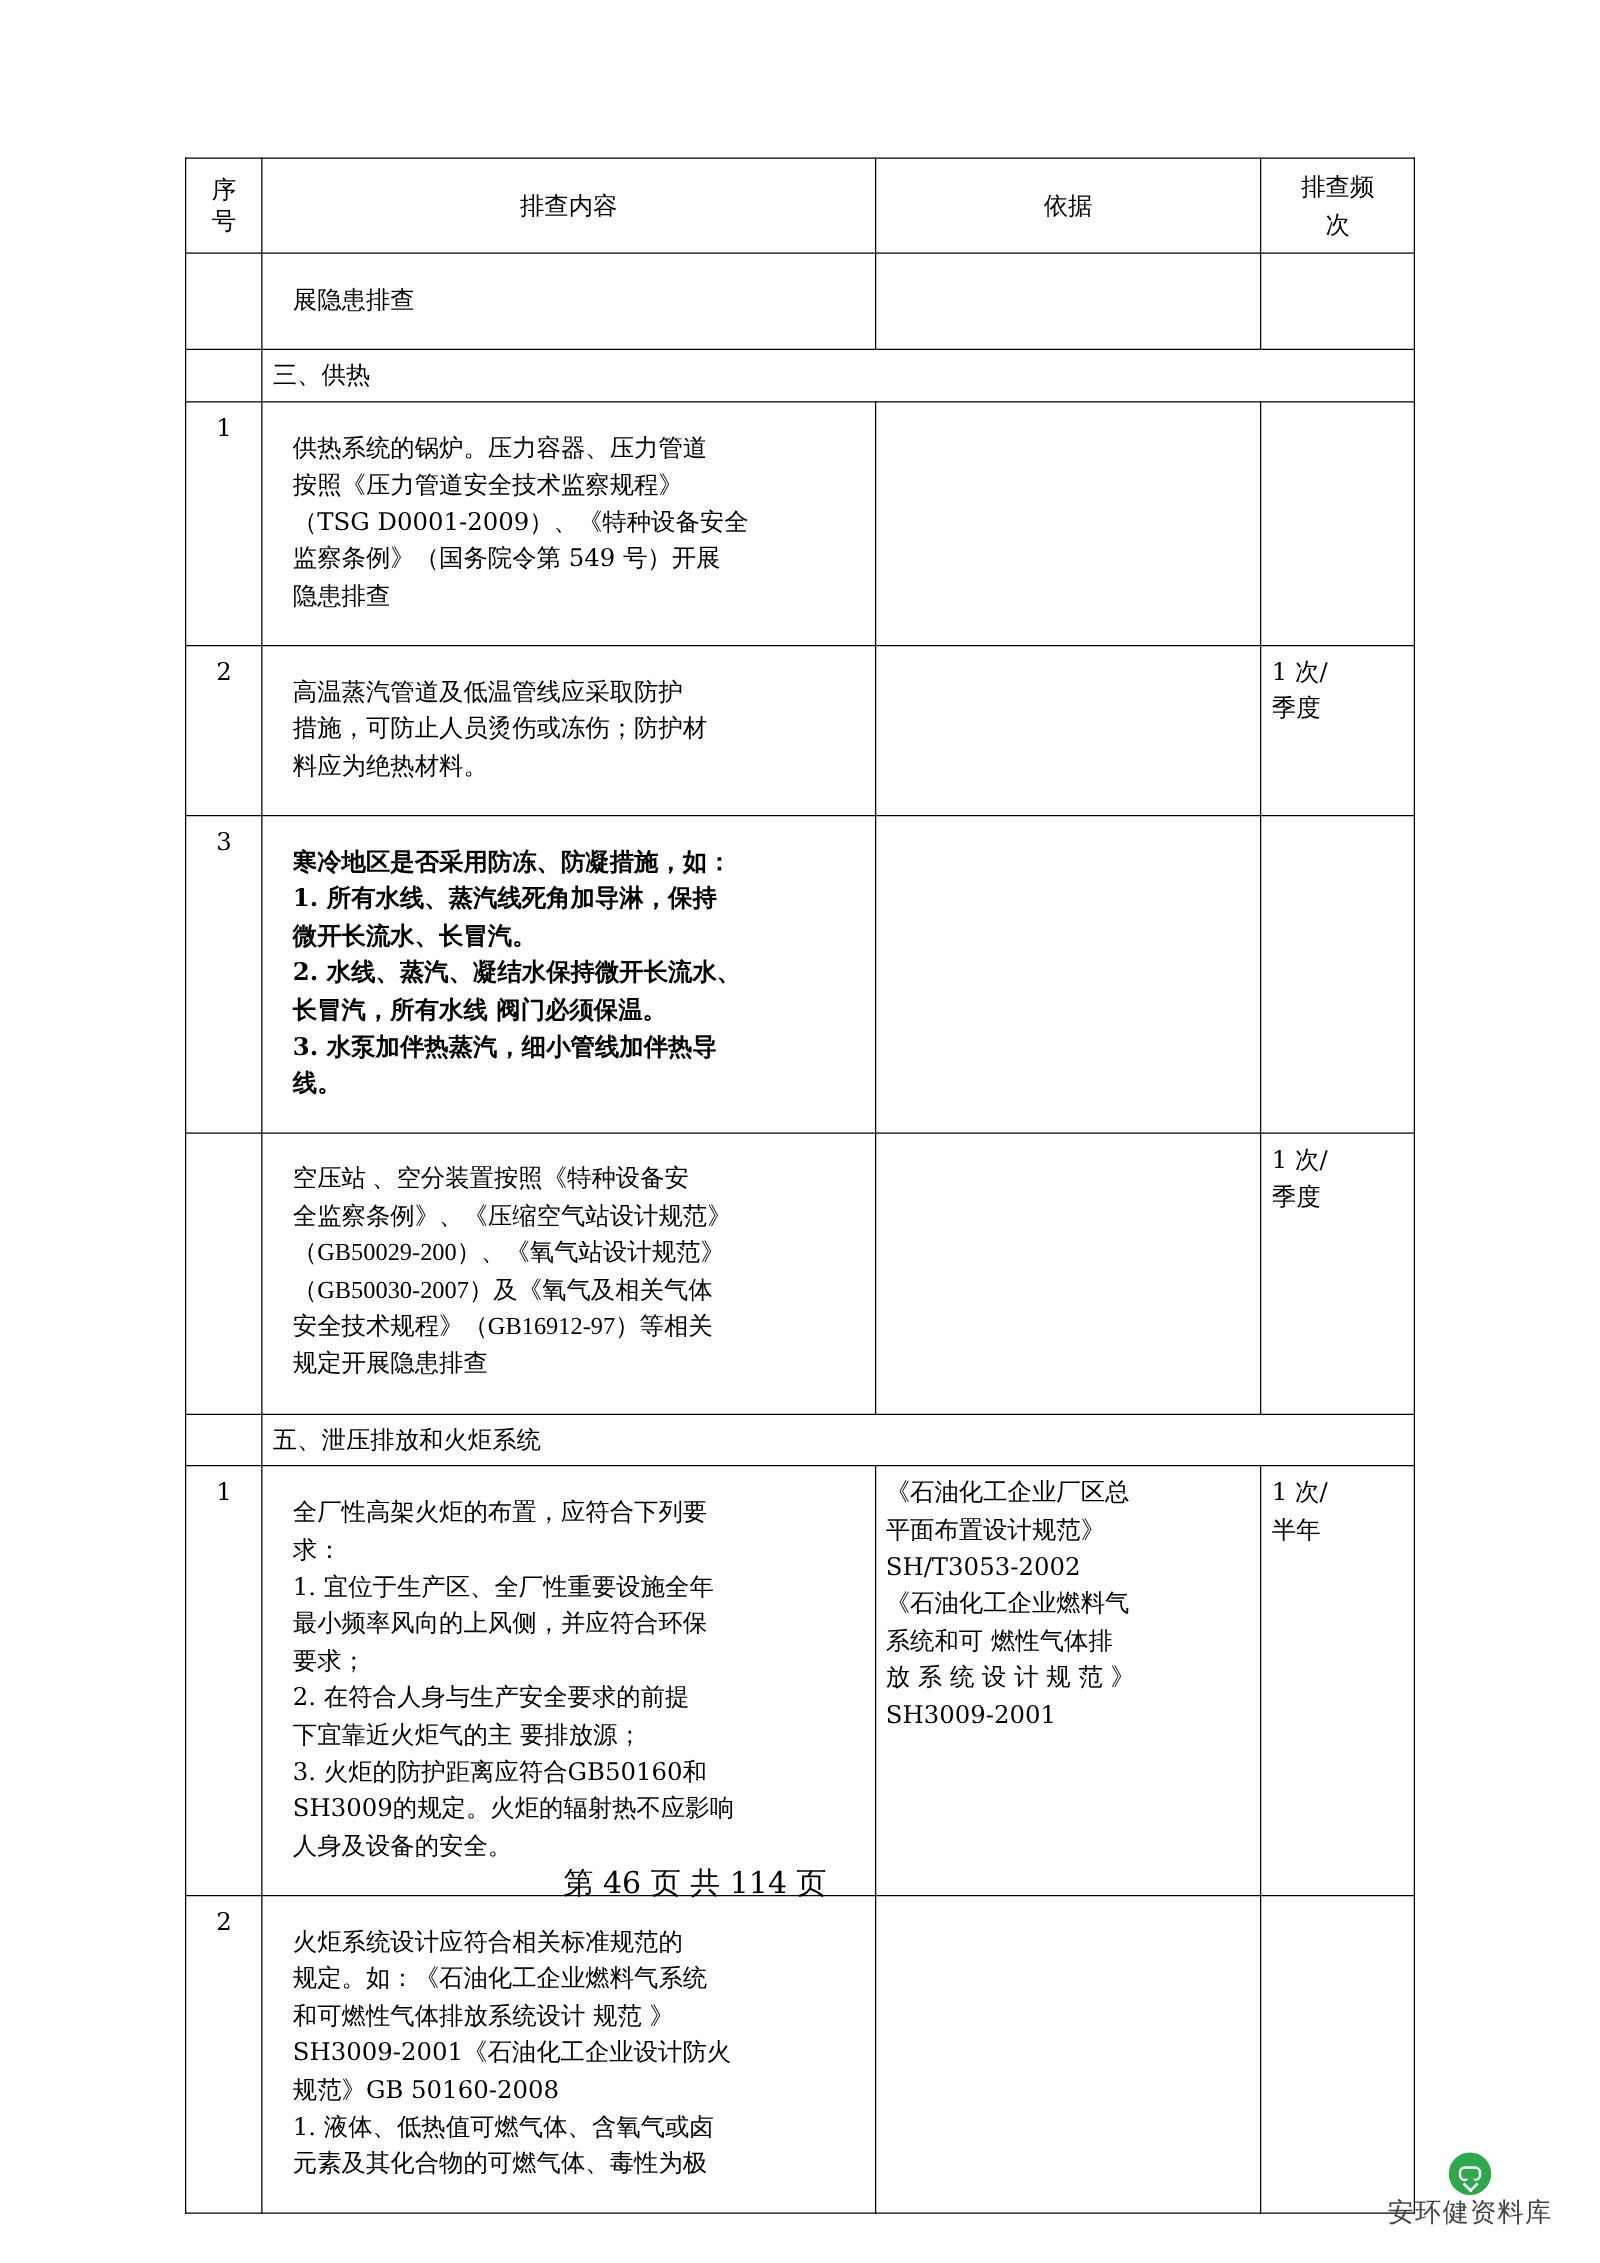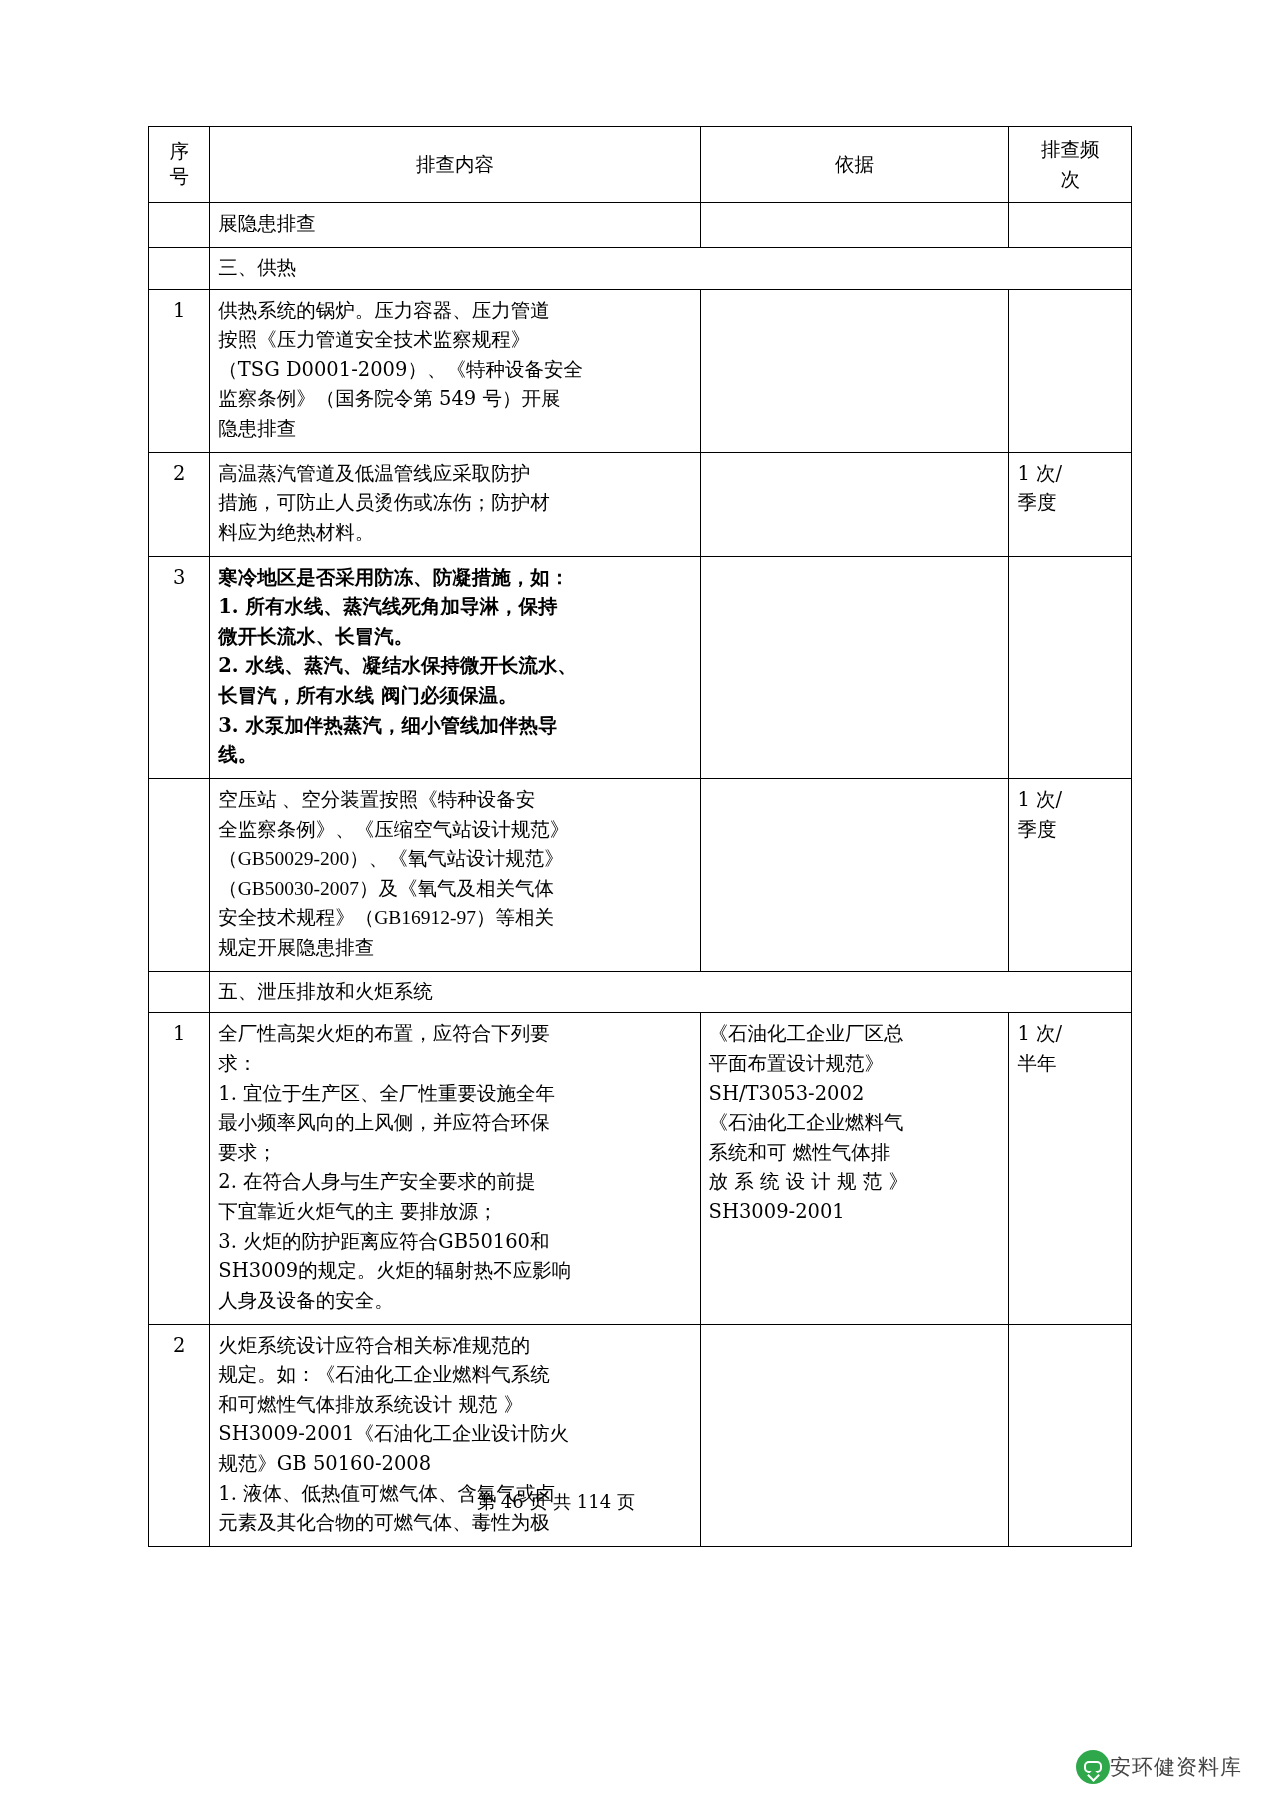--- a/index.html
+++ b/index.html
@@ -51,21 +51,21 @@
   .hdr .hdr-seq {
     line-height: 1.25;
   }
   .seq-cell {
     text-align: center;
     vertical-align: middle;
     padding-left: 2px;
     padding-right: 2px;
   }
   .content-cell p {
-    margin: 0;
+    margin: 16px;
   }
   .section-row td {
     padding-top: 5px;
     padding-bottom: 6px;
   }
   .section-title {
     white-space: nowrap;
   }
   .freq-cell {
     vertical-align: top;
@@ -78,29 +78,30 @@
     border-radius: 22px;
   }
   .basis-cell p { margin: 0; }
 
   .footer {
     position: absolute;
     top: 1490px;
     left: 0;
     width: 1112px;
     text-align: center;
-    font-size: 18px;
+    font-size: 24px;
     font-family: "DejaVu Serif", "Liberation Serif", serif;
   }
   .watermark {
     position: absolute;
     right: 38px;
     bottom: 26px;
     display: flex;
     align-items: center;
+    flex-direction: column;
   }
   .wm-icon {
     width: 34px; height: 34px;
     border-radius: 50%;
     background: #2fa84c;
     position: relative;
     flex: none;
   }
   .wm-icon::before {
     content: "";

